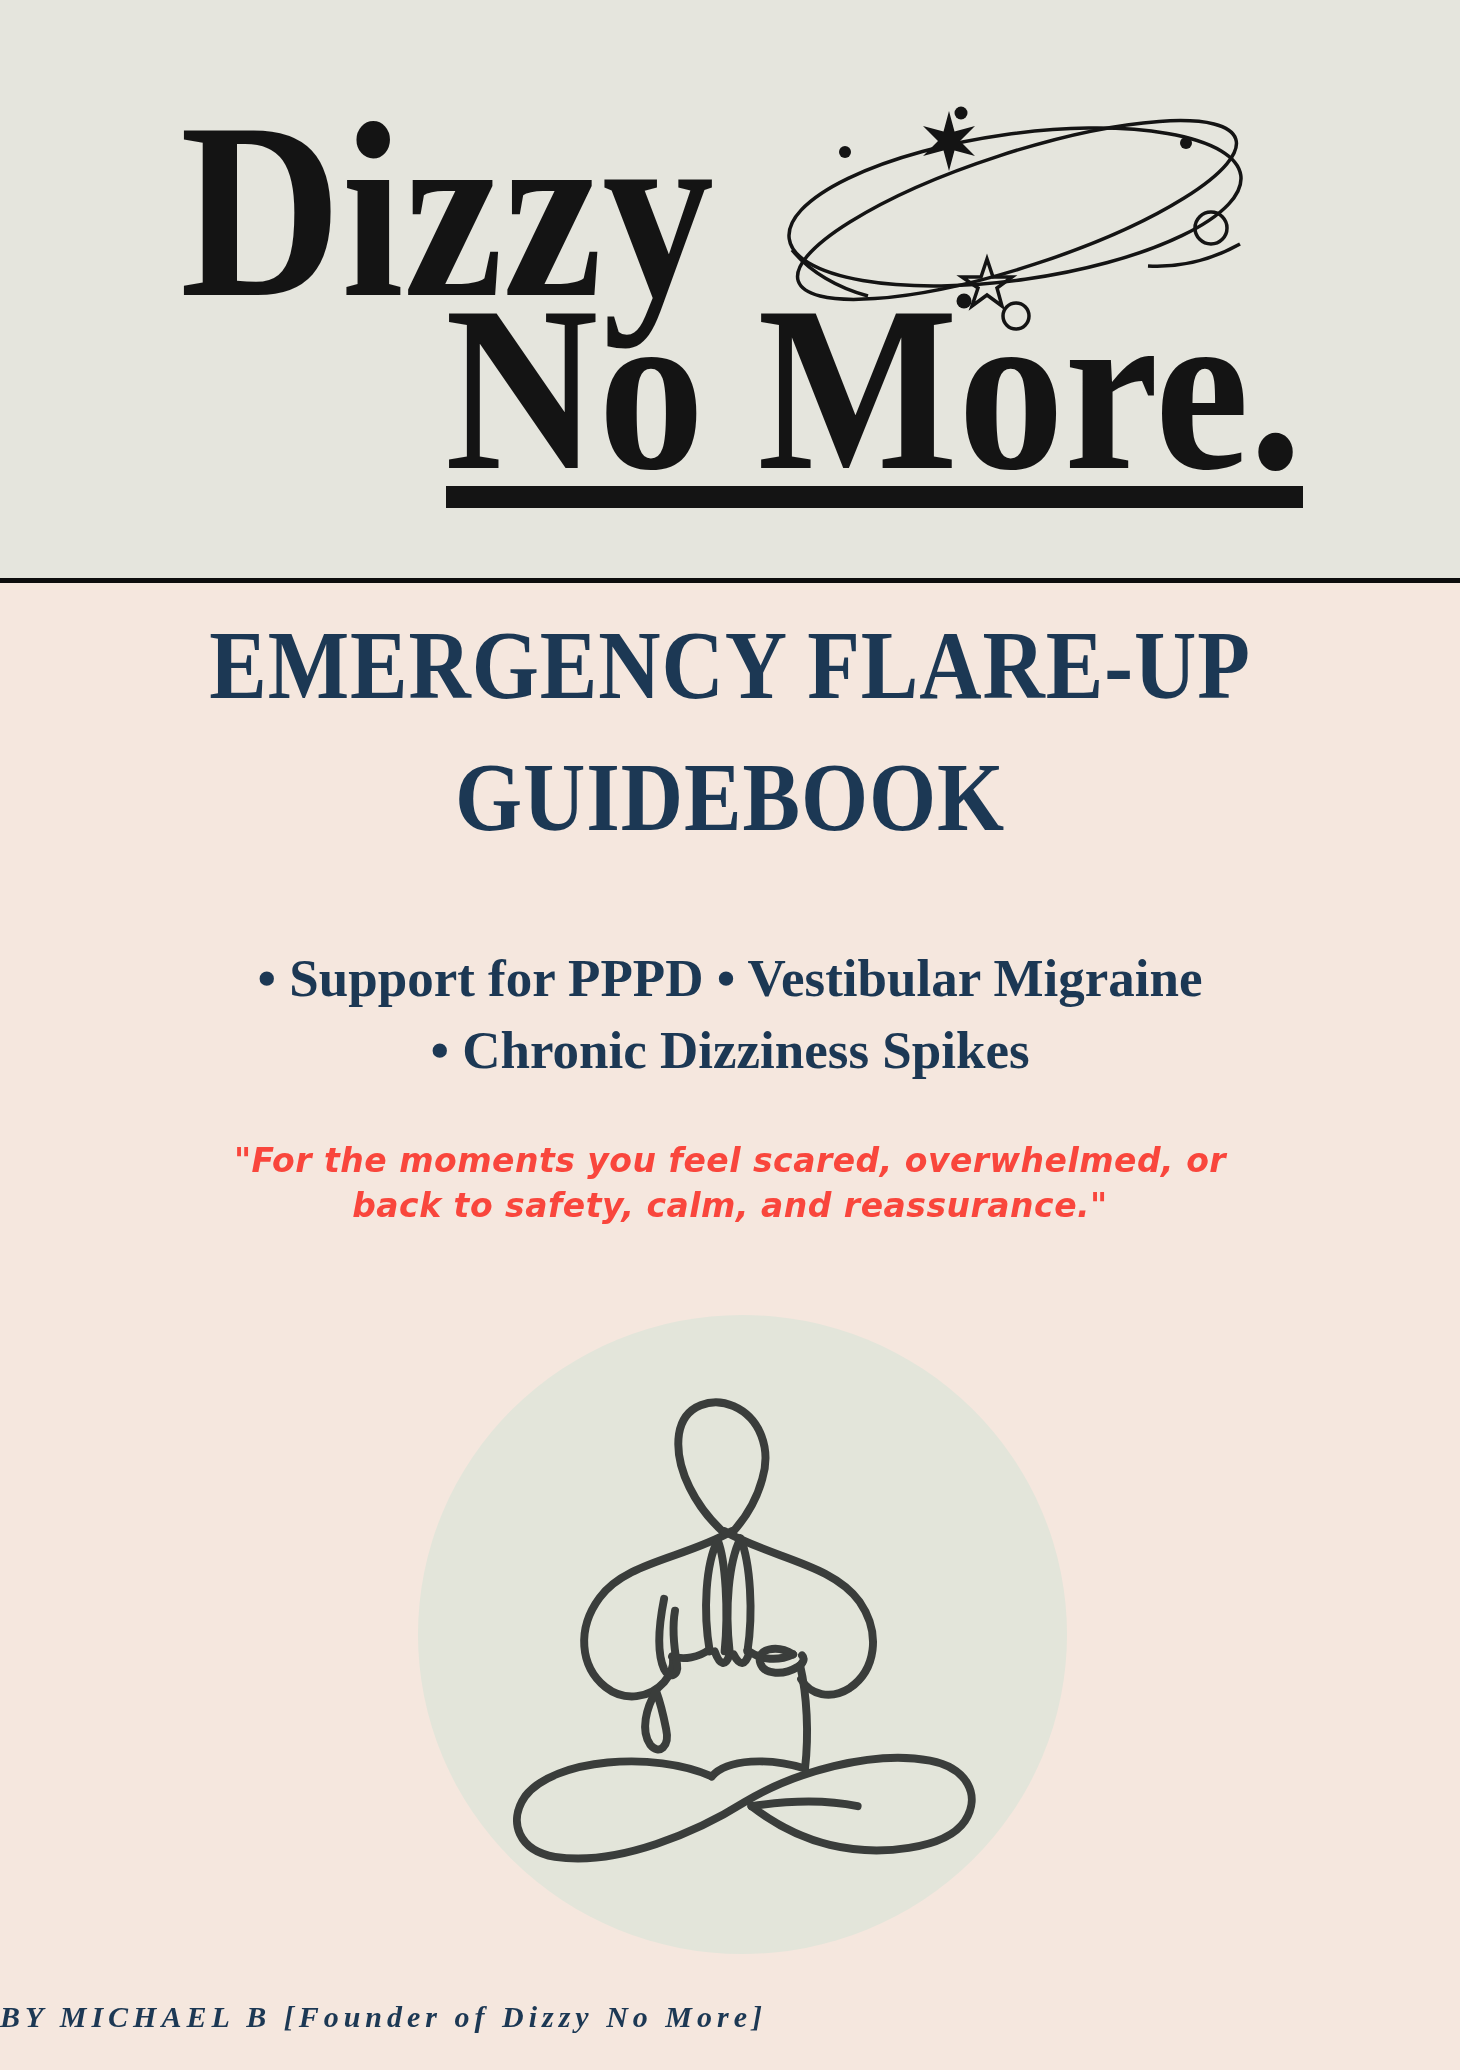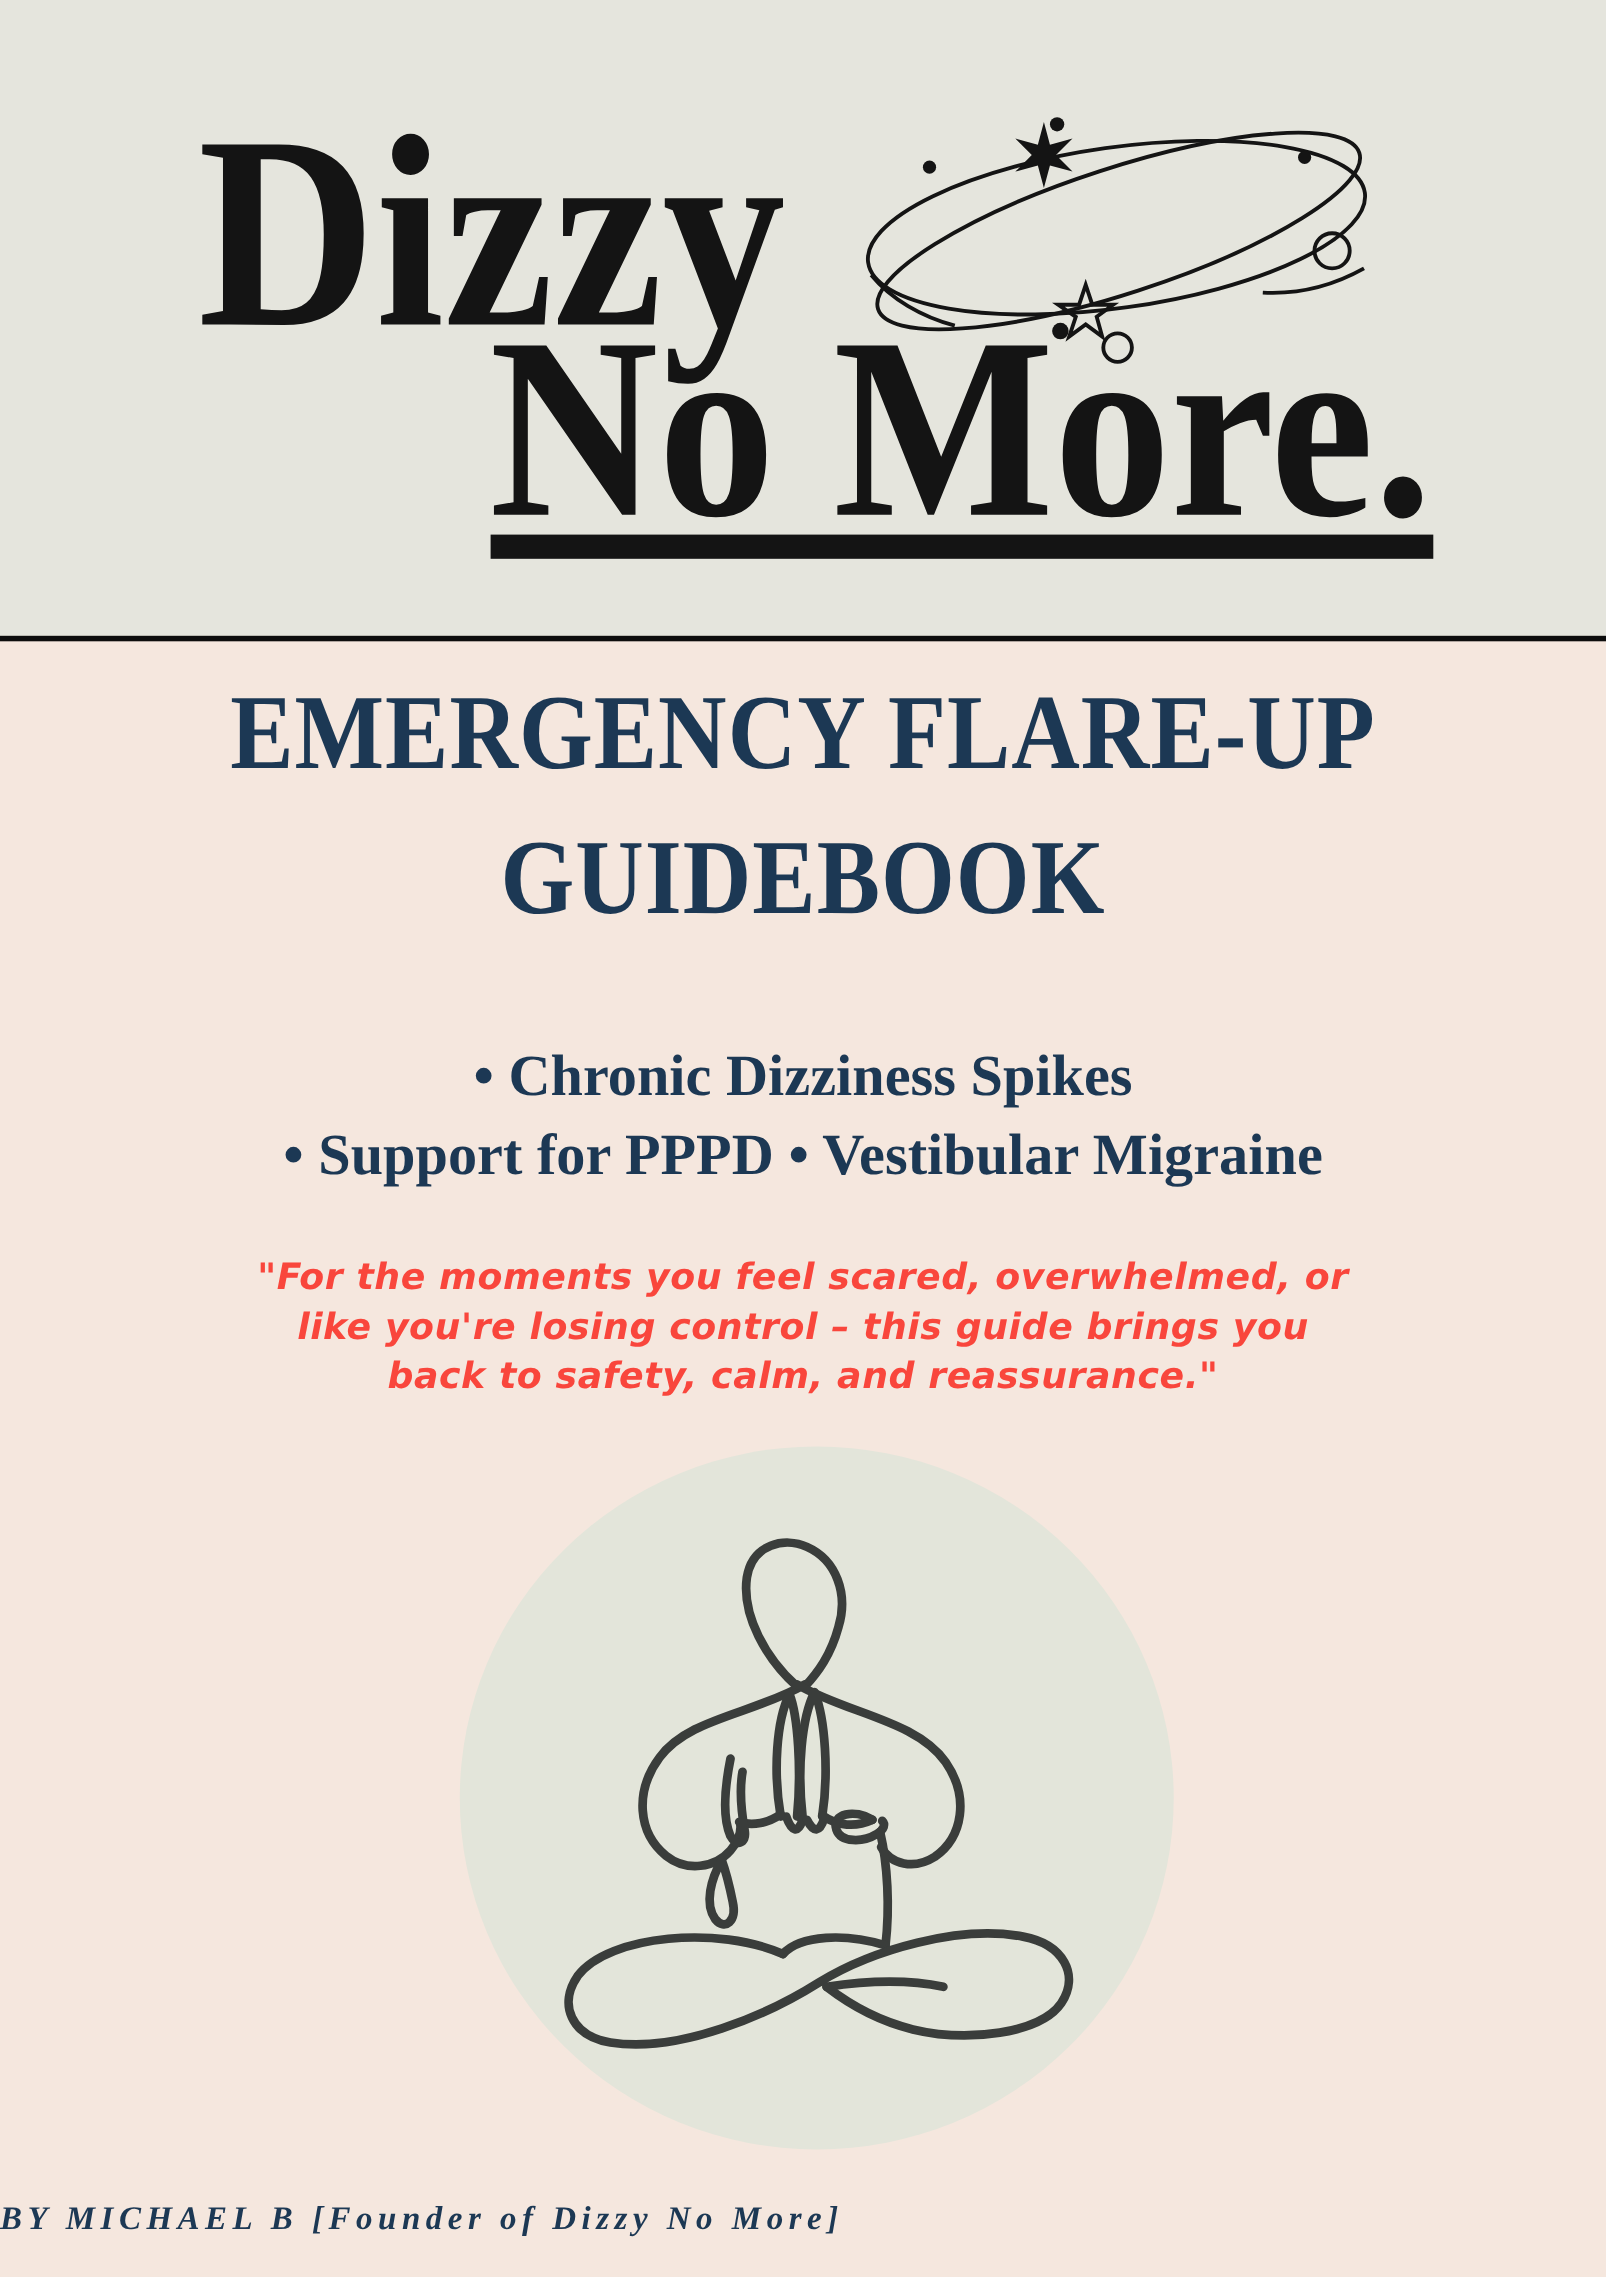--- a/index.html
+++ b/index.html
@@ -128,27 +128,26 @@
   <div class="divider"></div>
 
   <main>
 
     <h1 class="title">
       <span class="title-line">EMERGENCY FLARE-UP</span>
       <span class="title-line">GUIDEBOOK</span>
     </h1>
 
     <div class="bullets">
+      <span class="bullet-line">• Support for PPPD • Vestibular Migraine</span>
       <span class="bullet-line">• Chronic Dizziness Spikes</span>
-      <span class="bullet-line">• Support for PPPD • Vestibular Migraine</span>
     </div>
 
     <div class="quote">
       <span class="quote-line">"For the moments you feel scared, overwhelmed, or</span>
-      <span class="quote-line">like you're losing control – this guide brings you</span>
       <span class="quote-line">back to safety, calm, and reassurance."</span>
     </div>
 
     <div class="figure-wrap">
       <svg viewBox="0 0 660 648" aria-hidden="true">
         <ellipse class="fig-circle" cx="330" cy="324" rx="327" ry="322"></ellipse>
         <g>
 
           <path class="fig-line" d="M 312 222 C 284 197, 261 157, 266 122 C 271 91, 301 85, 321 94 C 348 106, 359 137, 350 167 C 343 193, 331 209, 319 222"></path>
 

